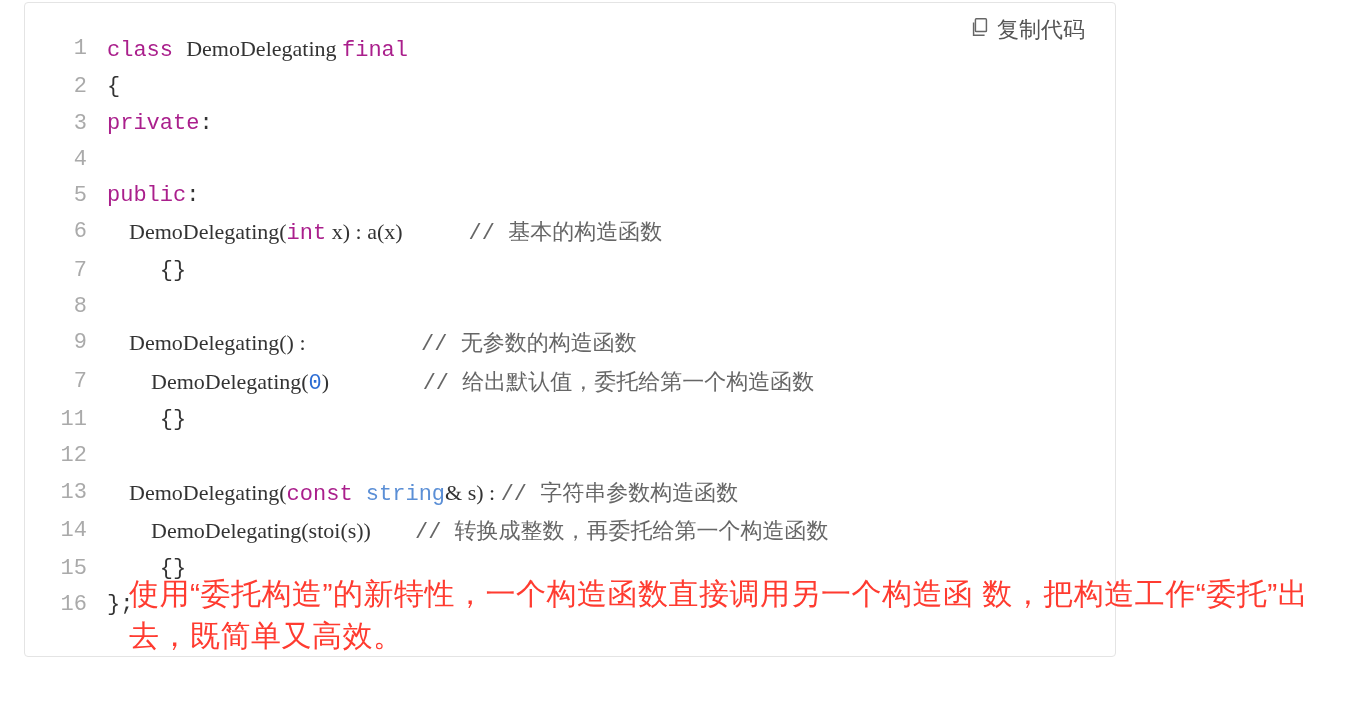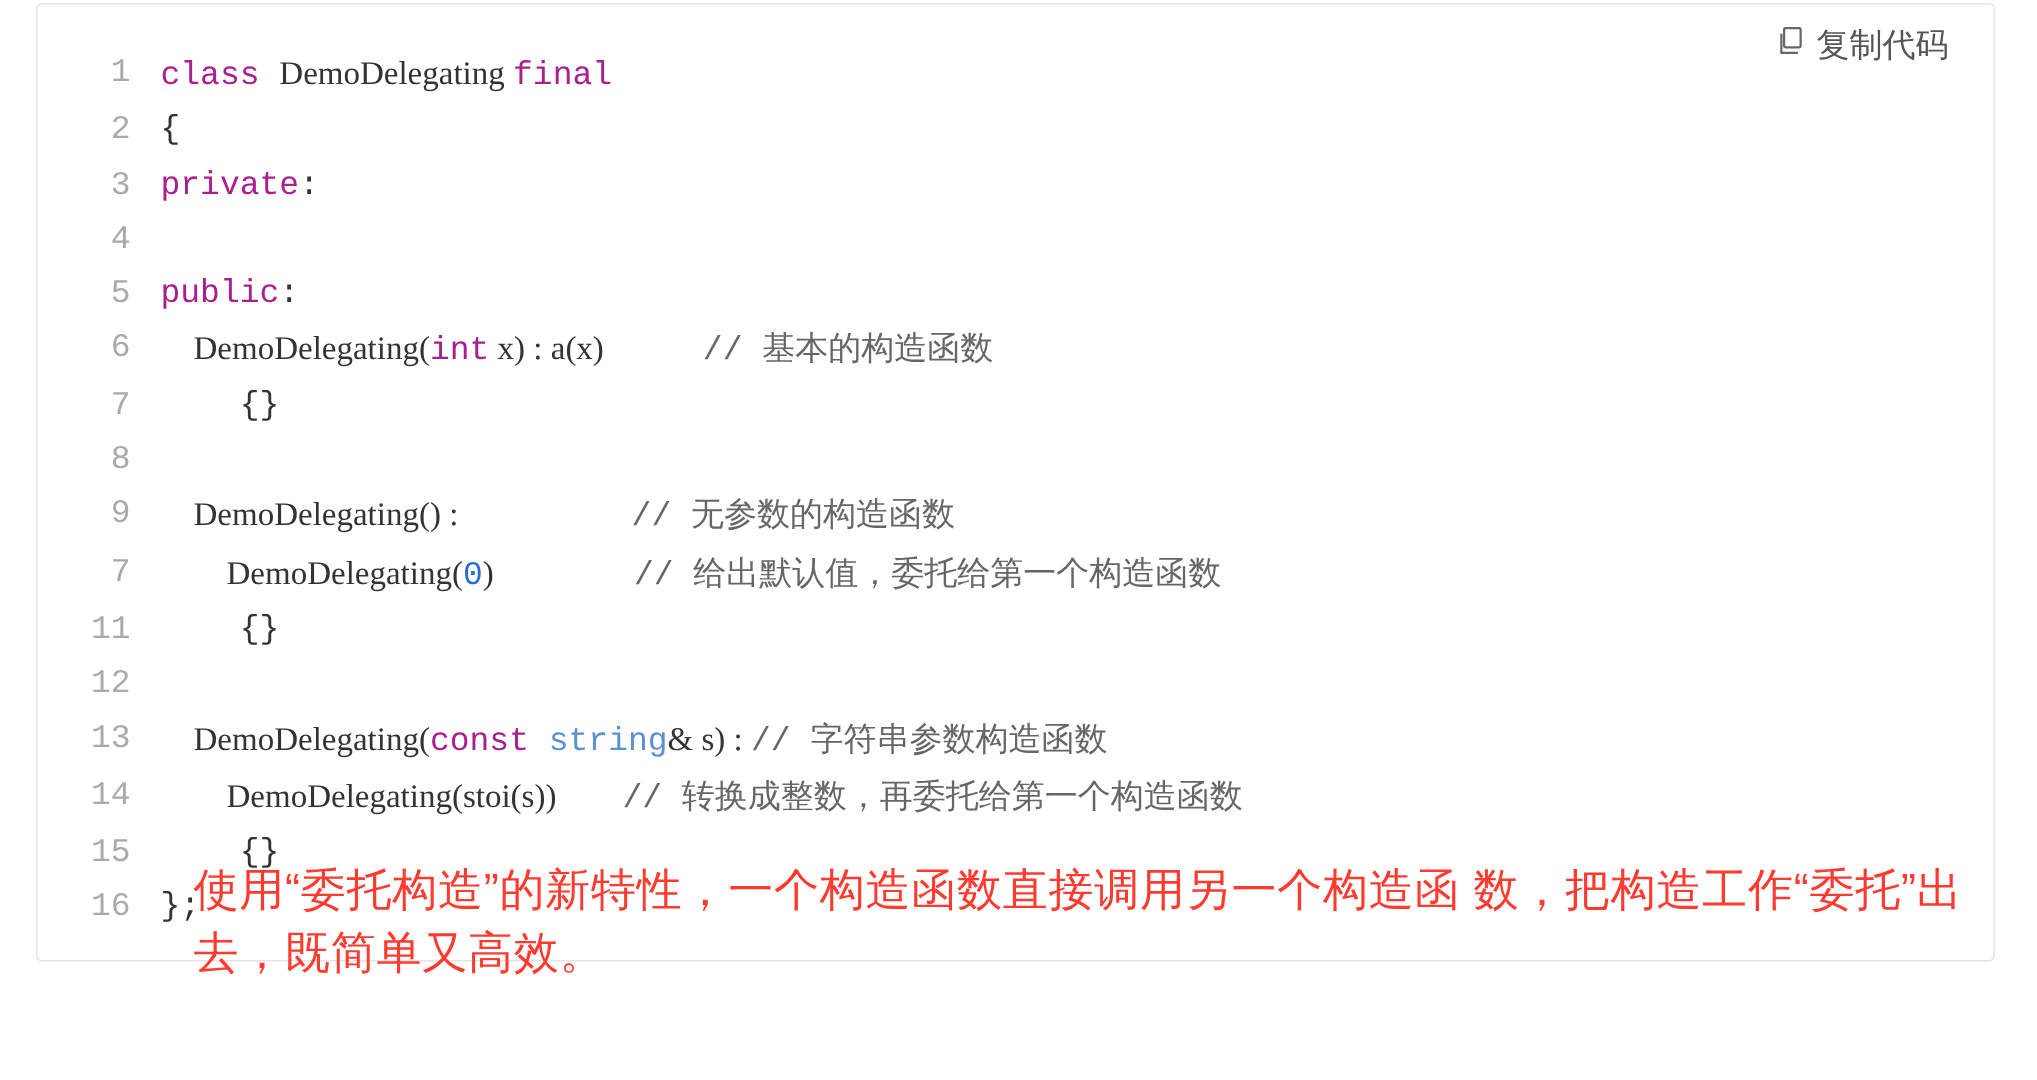--- a/index.html
+++ b/index.html
@@ -2,23 +2,23 @@
 <html><head>
   <meta charset="utf-8">
   <style>
     * { margin: 0; padding: 0; box-sizing: border-box; }
     html, body { width: 1358px; height: 720px; background: #fff; font-family: "PingFang SC","Microsoft YaHei",Arial,sans-serif; }
     .panel {
       position: relative;
       border: 1px solid #e4e4e4;
       border-radius: 4px;
       background: #fff;
-      width: 1306px;
+      width: 1092px;
       margin: 2px 0 0 24px;
-      padding: 28px 0 16px 0;
+      padding: 28px 0 32px 0;
     }
     .copy-btn {
       position: absolute;
       top: 12px; right: 30px;
       display: flex; align-items: center;
       color: #555; font-size: 22px; cursor: pointer;
       gap: 6px;
     }
     .copy-btn svg { width: 22px; height: 22px; }
     .code-block {

